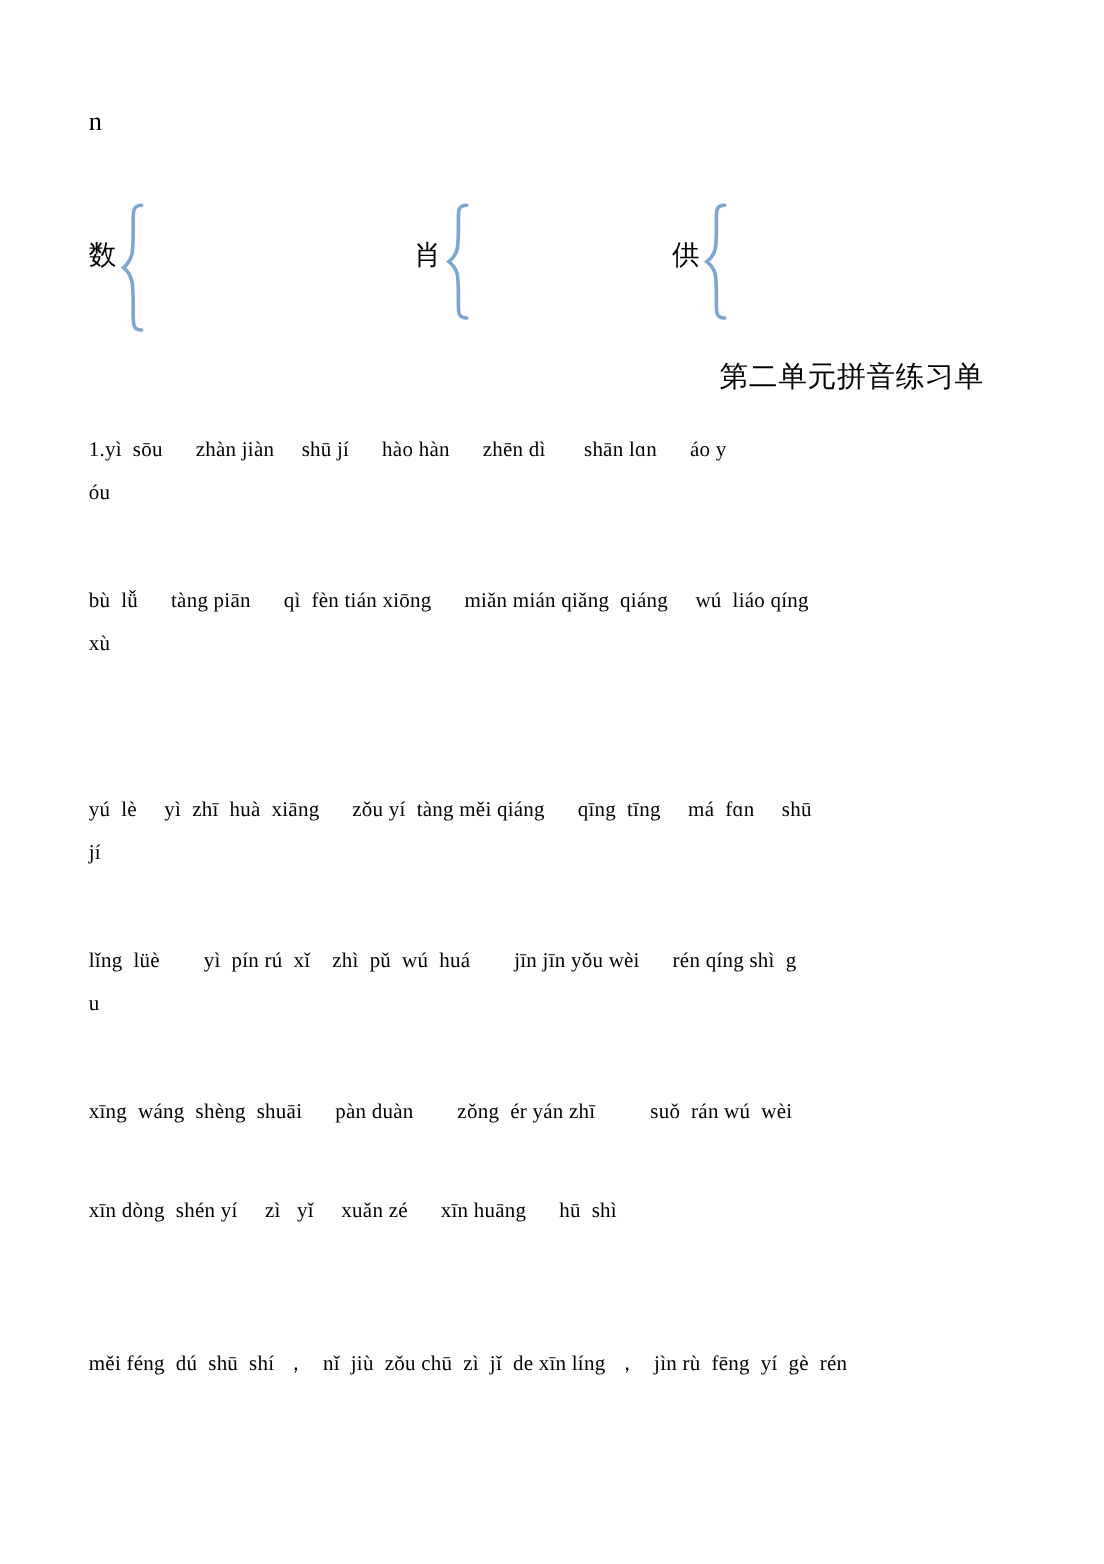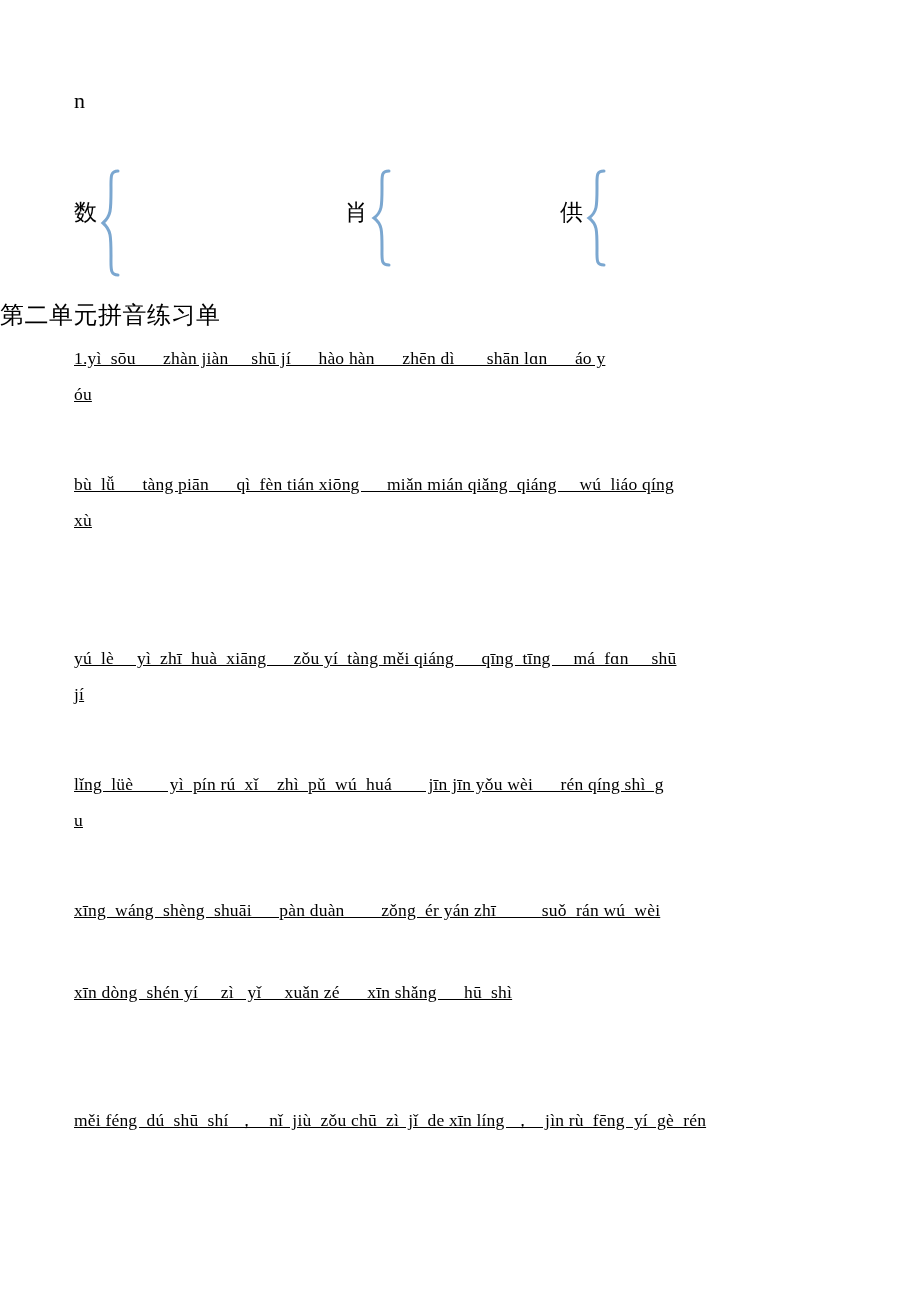--- a/index.html
+++ b/index.html
@@ -63,36 +63,35 @@
   .unit-1 .brace-svg { height: 110px; width: 22px; }
   .unit-2 .brace-svg { height: 100px; width: 22px; }
   .unit-3 .brace-svg { height: 100px; width: 22px; }
 
   
   .doc-title {
     position: absolute;
     left: 0;
     top: 299px;
     width: 920px;
-    text-align: left;
+    text-align: right;
     font-size: 24px;
     line-height: 32px;
     font-family: "Liberation Serif", "DejaVu Serif", serif;
     letter-spacing: 0.5px;
-    padding-right: 60px;
+    padding-right: 100px;
     box-sizing: border-box;
   }
 
   
   .body-block {
     position: absolute;
     left: 74px;
-    top: 340px;
+    top: 356px;
     width: 790px;
-    text-decoration: underline;
   }
   .pinyin-line {
     font-family: "Liberation Serif", "DejaVu Serif", serif;
     font-size: 17.5px;
     line-height: 36px;
     white-space: pre-wrap;
     word-break: break-word;
     letter-spacing: 0.2px;
   }
   .gap-sm  { height: 54px; }
@@ -149,21 +148,21 @@
 jí</div>
     <div class="gap-sm"></div>
 
     <div class="pinyin-line">lǐng  lüè        yì  pín rú  xǐ    zhì  pǔ  wú  huá        jīn jīn yǒu wèi      rén qíng shì  g
 u</div>
     <div class="gap-sm"></div>
 
     <div class="pinyin-line">xīng  wáng  shèng  shuāi      pàn duàn        zǒng  ér yán zhī          suǒ  rán wú  wèi</div>
     <div class="gap-lg"></div>
 
-    <div class="pinyin-line">xīn dòng  shén yí     zì   yǐ     xuǎn zé      xīn shǎng      hū  shì</div>
+    <div class="pinyin-line">xīn dòng  shén yí     zì   yǐ     xuǎn zé      xīn huāng      hū  shì</div>
     <div class="gap-lg"></div>
 
     <div class="gap-lg"></div>
 
     <div class="pinyin-line">měi féng  dú  shū  shí  ，   nǐ  jiù  zǒu chū  zì  jǐ  de xīn líng  ，   jìn rù  fēng  yí  gè  rén</div>
 
   </div>
 
 </div>
 

